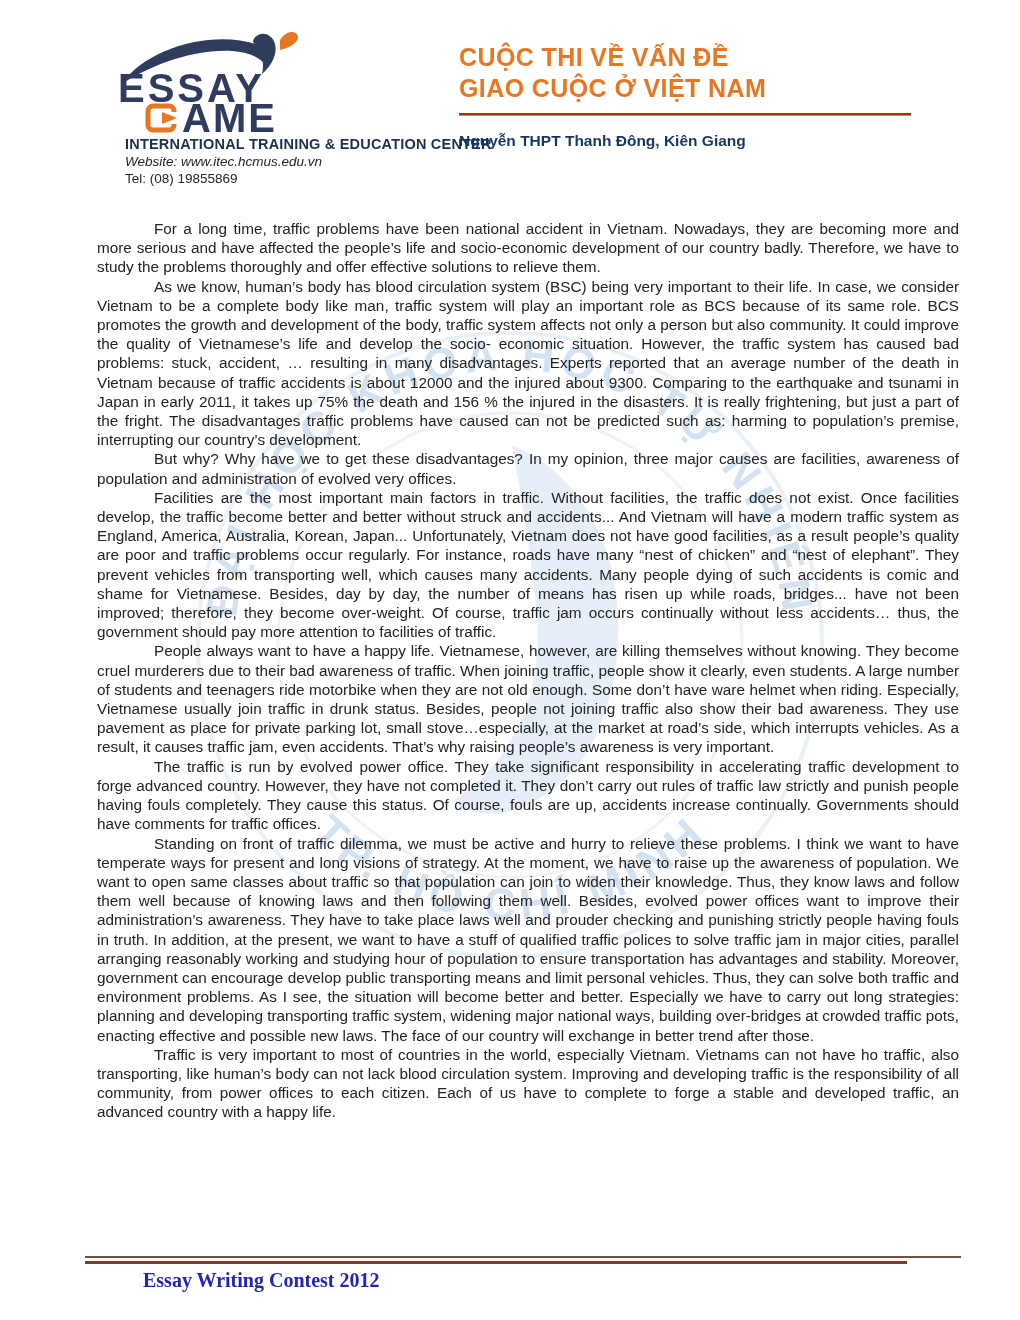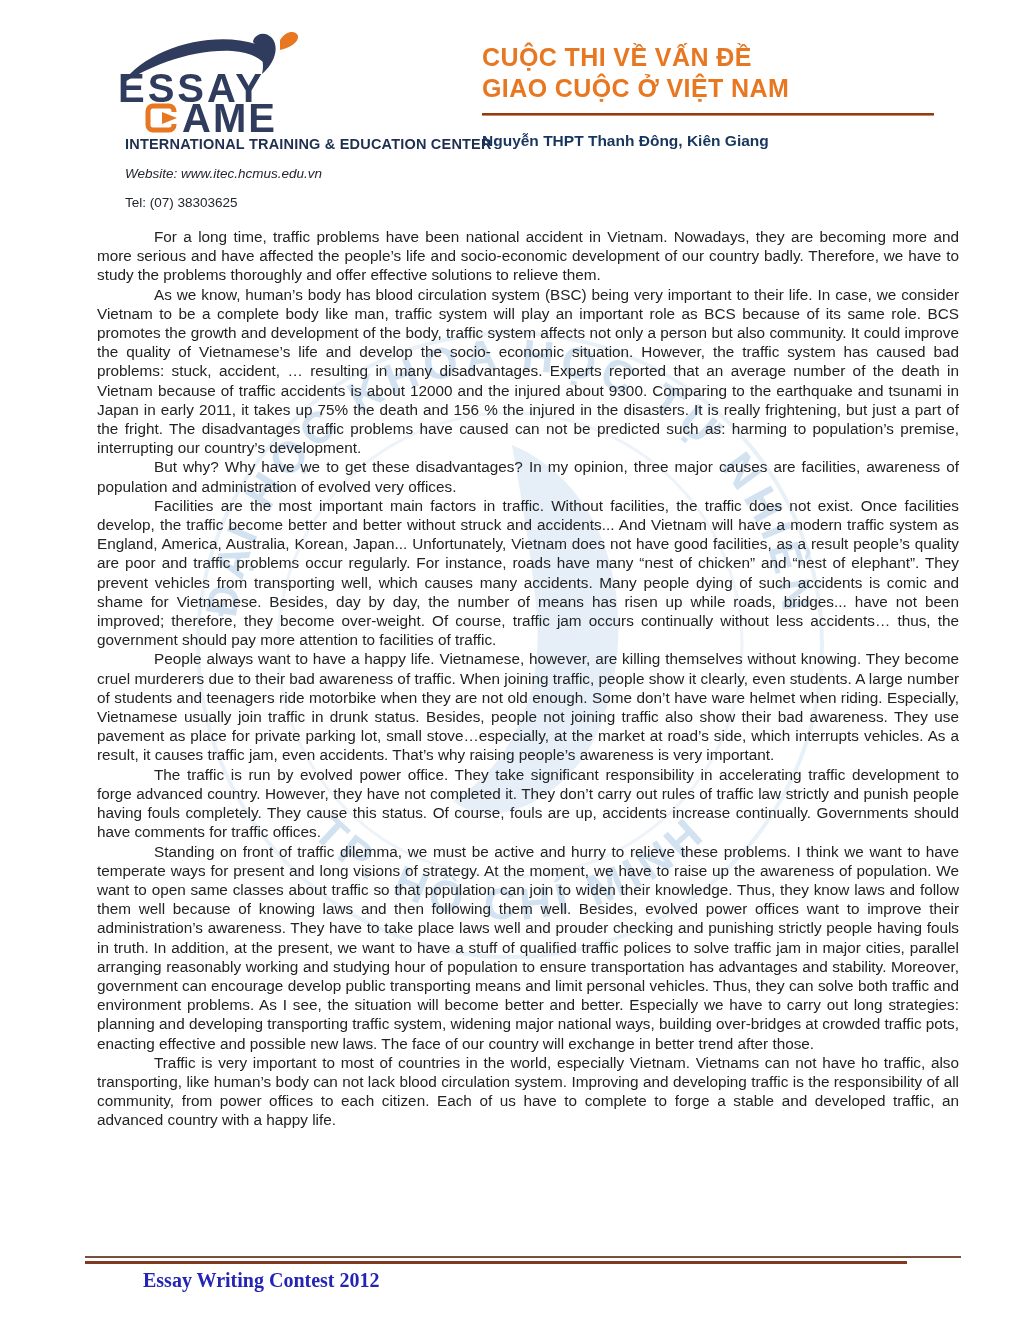--- a/index.html
+++ b/index.html
@@ -7,32 +7,32 @@
   body { background:#ffffff; font-family:"Liberation Sans", sans-serif; }
   .page { position:relative; width:1020px; height:1320px; background:#ffffff; overflow:hidden; }
 
   
   .watermark { position:absolute; left:160px; top:295px; z-index:0; opacity:0.55; }
 
   
   .logo-svg { position:absolute; left:116px; top:30px; z-index:1; }
   .org-block { position:absolute; left:125px; top:136px; z-index:1; }
   .org-name { font-size:14.5px; font-weight:bold; color:#1e3050; letter-spacing:0.2px; }
-  .org-line { font-size:13.5px; color:#22262e; margin-top:14px; }
+  .org-line { font-size:13.5px; color:#22262e; margin-top:2px; }
   .org-line.website { font-style:italic; }
 
   
-  .title-block { position:absolute; left:482px; top:42px; width:472px; z-index:1; }
+  .title-block { position:absolute; left:459px; top:42px; width:472px; z-index:1; }
   .contest-title { color:#e87722; font-weight:bold; font-size:25px; line-height:31px; letter-spacing:0.4px; }
   .title-rule { margin-top:9px; width:452px; height:3px; background:#943911; border-bottom:1px solid #c98b66; }
   .student-block { margin-top:15px; }
   .student-line { font-size:15.5px; font-weight:bold; color:#17365d; line-height:19.5px; }
 
   
-  .essay { position:absolute; left:97px; top:219px; width:862px; z-index:1;margin-top:8px; }
+  .essay { position:absolute; left:97px; top:219px; width:862px; z-index:1; }
   .essay p { text-align:justify; text-indent:57px; font-size:15.3px; line-height:19.2px; color:#232323; }
 
   
   .footer-rule-thin { position:absolute; left:85px; top:1256px; width:876px; height:2px; background:#75503f; z-index:1; }
   .footer-rule-thick { position:absolute; left:85px; top:1261px; width:822px; height:3px; background:#803a22; z-index:1; }
   .footer-text { position:absolute; left:97px; top:1269px; font-family:"Liberation Serif", serif; font-weight:bold; font-size:20px; color:#2424b6; z-index:1;margin-left:46px; }
 </style>
 </head>
 <body>
 
@@ -63,21 +63,21 @@
       <rect x="32" y="76" width="26" height="24" rx="5" fill="none" stroke="#e87722" stroke-width="5"></rect>
       <rect x="50" y="82" width="11" height="12" fill="#ffffff"></rect>
       <path d="M46,82 L61,88 L46,94 Z" fill="#e87722"></path>
     </g>
     <text x="66" y="102" font-size="40" font-weight="bold" fill="#303c5e" style="letter-spacing:2px">AME</text>
   </svg>
 
   <div class="org-block">
     <div class="org-name">INTERNATIONAL TRAINING &amp; EDUCATION CENTER</div>
     <div class="org-line website">Website: www.itec.hcmus.edu.vn</div>
-    <div class="org-line">Tel: (07) 38303625</div>
+    <div class="org-line">Tel: (08) 19855869</div>
   </div>
 
   <div class="title-block">
     <div class="contest-title">CUỘC THI VỀ VẤN ĐỀ</div>
     <div class="contest-title">GIAO CUỘC Ở VIỆT NAM</div>
     <div class="title-rule"></div>
     <div class="student-block">
       <div class="student-line">Nguyễn THPT Thanh Đông, Kiên Giang</div>
     </div>
   </div>

